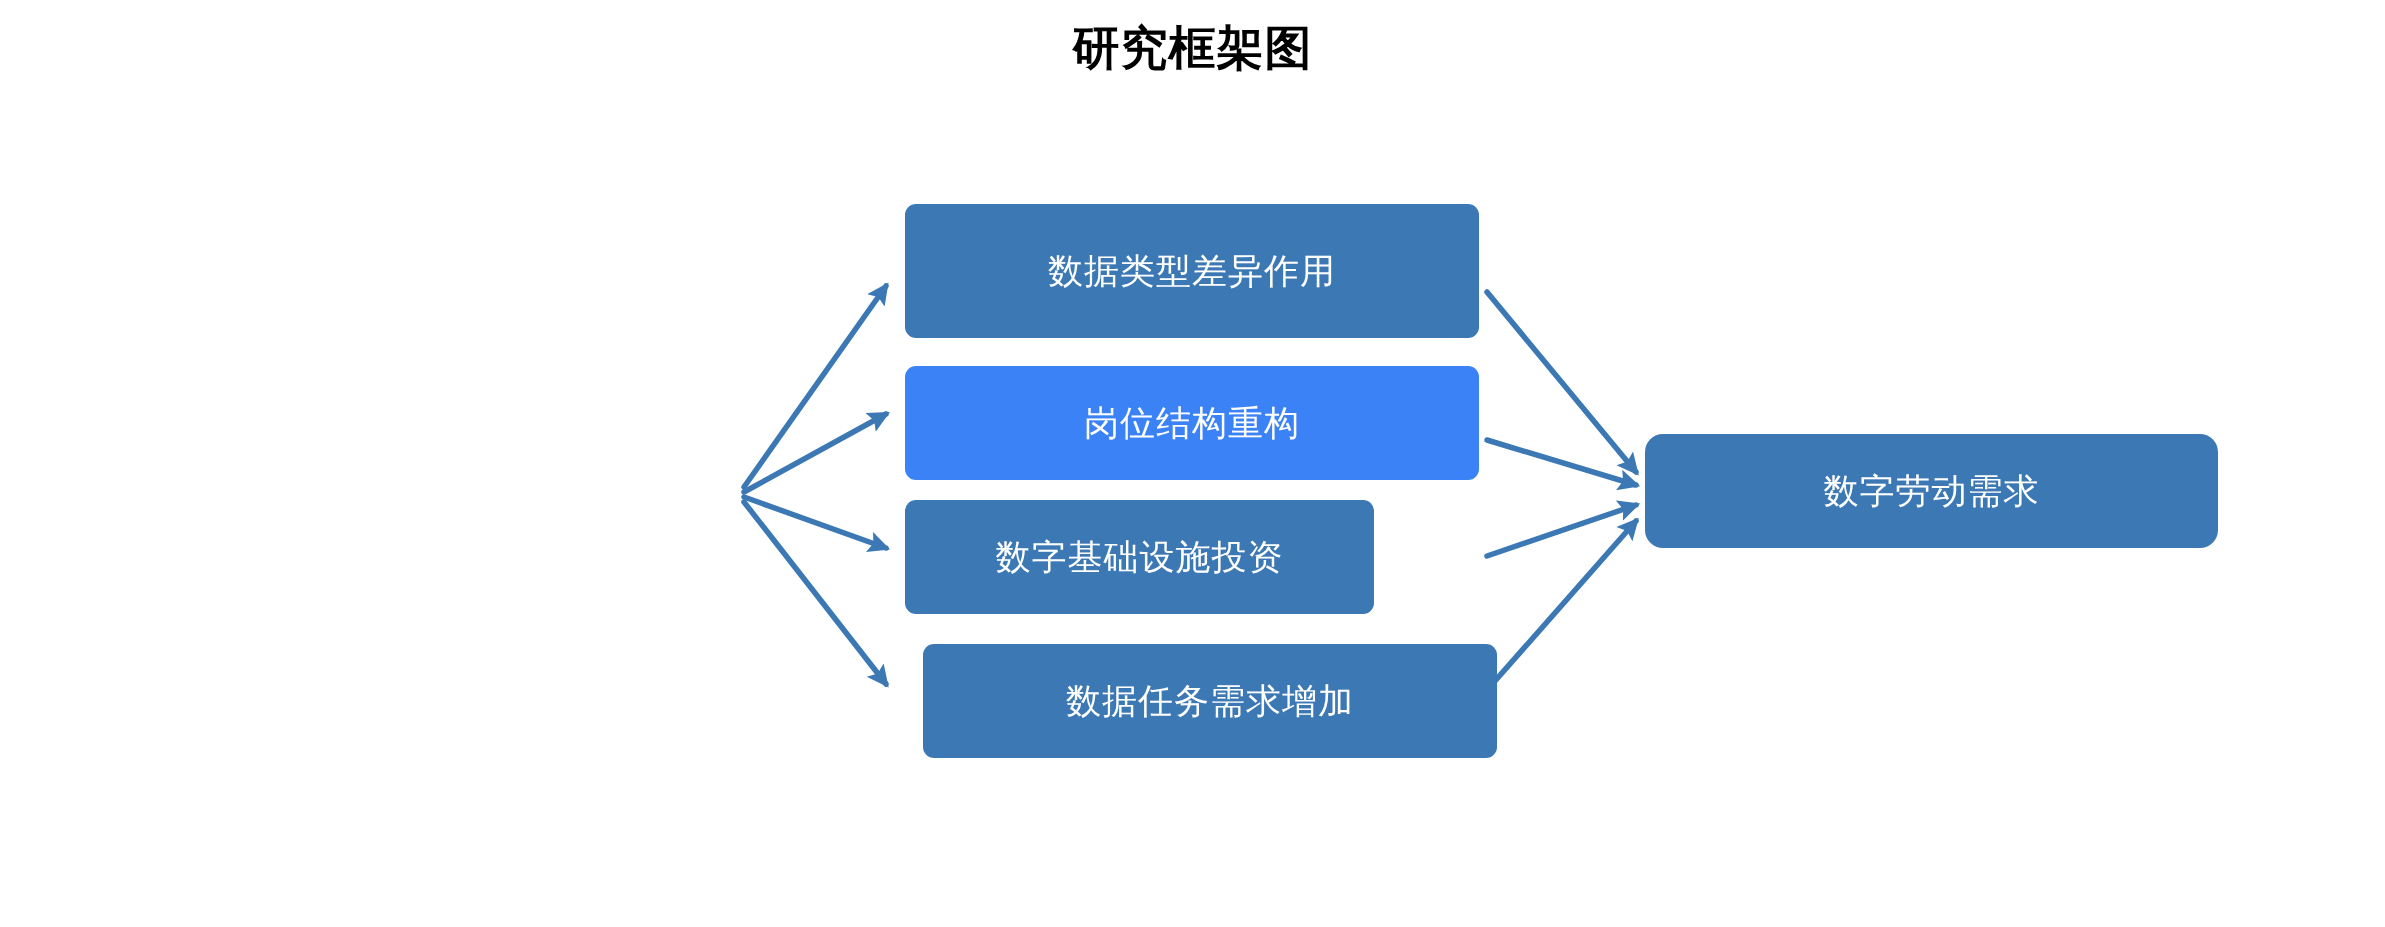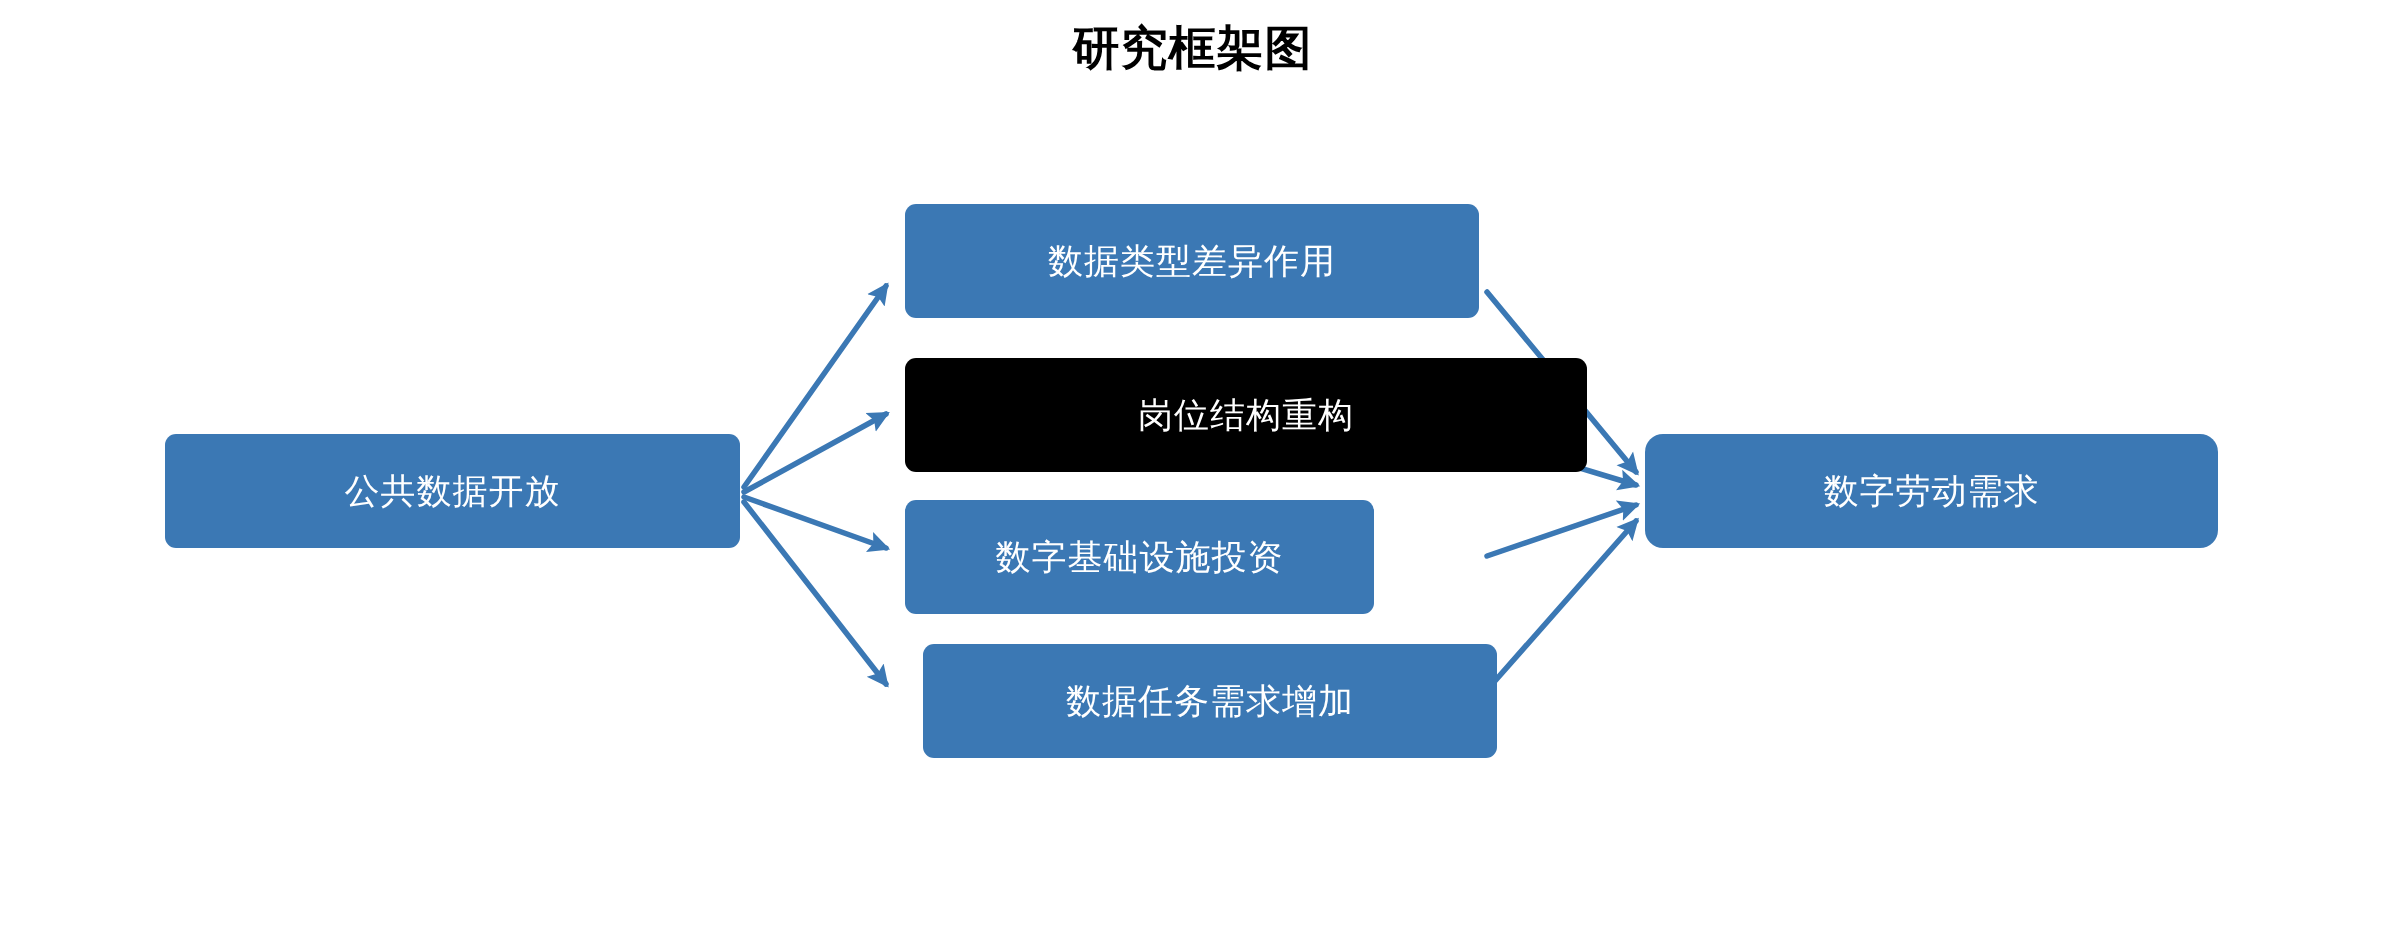--- a/index.html
+++ b/index.html
@@ -72,25 +72,24 @@
     <line x1="744" y1="492" x2="886" y2="414" stroke="#3B78B4" stroke-width="5.5" stroke-linecap="round" marker-end="url(#ah)"></line>
     <line x1="744" y1="497" x2="886" y2="548" stroke="#3B78B4" stroke-width="5.5" stroke-linecap="round" marker-end="url(#ah)"></line>
     <line x1="744" y1="502" x2="886" y2="684" stroke="#3B78B4" stroke-width="5.5" stroke-linecap="round" marker-end="url(#ah)"></line>
 
     <line x1="1487" y1="292" x2="1636" y2="472" stroke="#3B78B4" stroke-width="5.5" stroke-linecap="round" marker-end="url(#ah)"></line>
     <line x1="1487" y1="440" x2="1636" y2="485" stroke="#3B78B4" stroke-width="5.5" stroke-linecap="round" marker-end="url(#ah)"></line>
     <line x1="1487" y1="556" x2="1636" y2="505" stroke="#3B78B4" stroke-width="5.5" stroke-linecap="round" marker-end="url(#ah)"></line>
     <line x1="1487" y1="690" x2="1636" y2="521" stroke="#3B78B4" stroke-width="5.5" stroke-linecap="round" marker-end="url(#ah)"></line>
   </svg>
 
-  <div class="node" id="node-source" style="left: 165px; top: 434px; width: 575px; height: 114px; background: rgb(59, 120, 180); color: rgb(255, 255, 255);">公共数据开放</div>
 
-  <div class="node" id="node-mediator-0" style="left: 905px; top: 204px; width: 574px; height: 114px; background: rgb(59, 120, 180); color: rgb(255, 255, 255);">数据类型差异作用</div>
+  <div class="node" id="node-mediator-0" style="left: 905px; top: 204px; width: 574px; height: 134px; background: rgb(59, 120, 180); color: rgb(255, 255, 255);">数据类型差异作用</div>
 
-  <div class="node" id="node-mediator-1" style="left: 905px; top: 358px; width: 682px; height: 114px; background: #000000; color: rgb(255, 255, 255);">岗位结构重构</div>
+  <div class="node" id="node-mediator-1" style="left: 905px; top: 366px; width: 574px; height: 114px; background: #3b82f6; color: rgb(255, 255, 255);">岗位结构重构</div>
 
   <div class="node" id="node-mediator-2" style="left: 905px; top: 500px; width: 469px; height: 114px; background: rgb(59, 120, 180); color: rgb(255, 255, 255);">数字基础设施投资</div>
 
   <div class="node" id="node-mediator-3" style="left: 905px; top: 644px; width: 574px; height: 114px; background: rgb(59, 120, 180); color: rgb(255, 255, 255); margin-left: 18px;">数据任务需求增加</div>
 
   <div class="node" id="node-outcome" style="left: 1645px; top: 434px; width: 573px; height: 114px; background: rgb(59, 120, 180); color: rgb(255, 255, 255); border-radius: 18px;">数字劳动需求</div>
 
 </div>
 
 </body></html>

